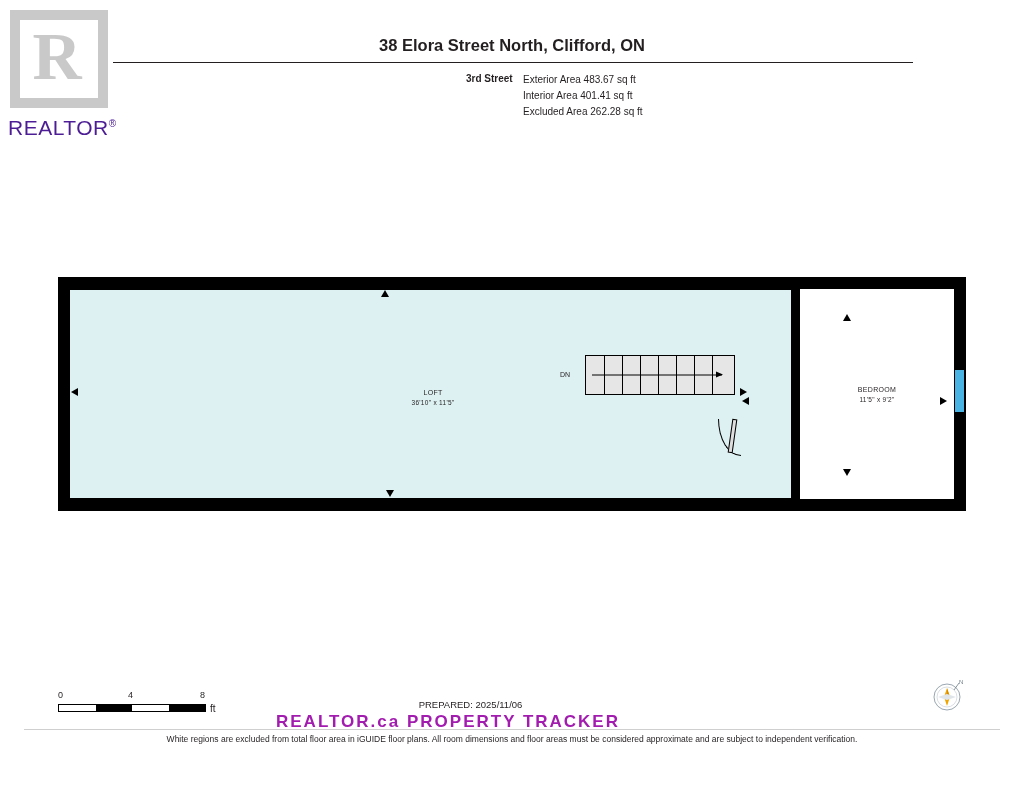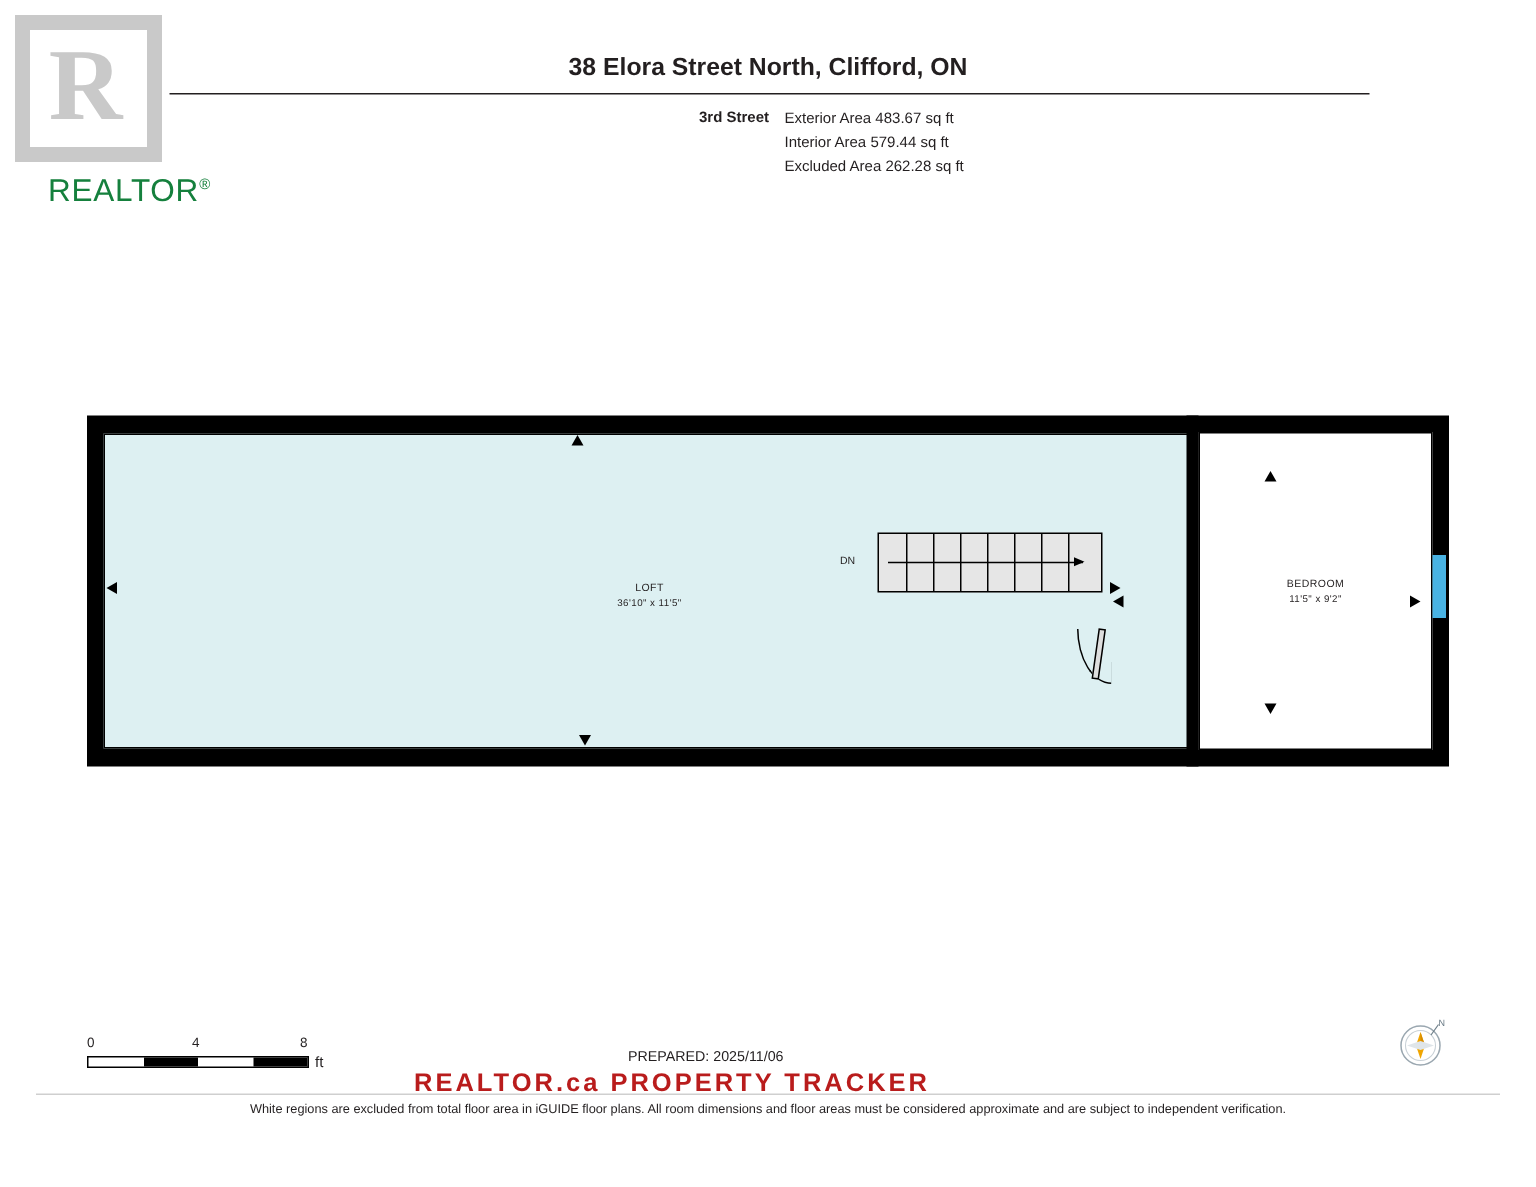--- a/index.html
+++ b/index.html
@@ -45,23 +45,22 @@
     font-size: 68px;
     font-weight: bold;
     color: #c9c9c9;
   }
   .realtor-logo .rword {
     position: absolute;
     left: 0;
     top: 108px;
     font-size: 21px;
     letter-spacing: .5px;
-    color: #15803d;
+    color: #4c1d95;
     font-family: "Liberation Sans", sans-serif;
-    margin-left: 24px;
   }
   .realtor-logo .rreg {
     font-size: 10px;
     vertical-align: super;
   }
 
   
   .title {
     position: absolute;
     left: 0;
@@ -312,21 +311,21 @@
 
   
   .watermark {
     position: absolute;
     left: 0;
     top: 712px;
     width: 896px;
     text-align: center;
     font-size: 17px;
     font-weight: bold;
-    color: #b91c1c;
+    color: #a21caf;
     letter-spacing: 2px;
     user-select: none;
   }
 
   
   .footer-rule {
     position: absolute;
     left: 24px;
     top: 729px;
     width: 976px;
@@ -350,21 +349,21 @@
   <div class="rbox"></div>
   <div class="rletter">R</div>
   <div class="rword"><span>REALTOR</span><span class="rreg">®</span></div>
 </div>
 
 <div class="title">38 Elora Street North, Clifford, ON</div>
 <div class="title-rule"></div>
 <div class="floor-label">3rd Street</div>
 <div class="areas">
   <div>Exterior Area 483.67 sq ft</div>
-  <div>Interior Area 579.44 sq ft</div>
+  <div>Interior Area 401.41 sq ft</div>
   <div>Excluded Area 262.28 sq ft</div>
 </div>
 
 <div class="plan">
   <div class="outer-wall"></div>
 
   <div class="room-loft"></div>
   <div class="room-bedroom"></div>
   <div class="divider-wall"></div>
 

